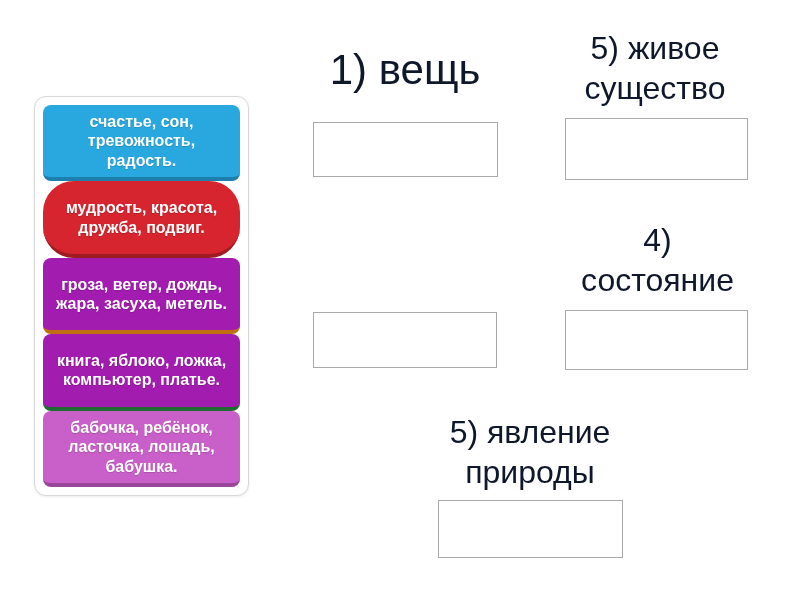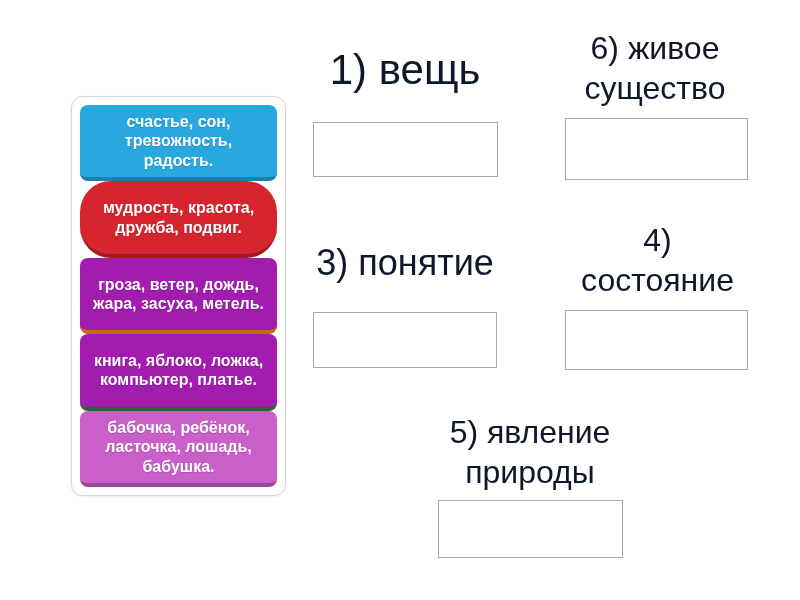--- a/index.html
+++ b/index.html
@@ -27,21 +27,20 @@
     height: 400px;
     background: #ffffff;
     border: 1px solid #d8d8d8;
     border-radius: 12px;
     box-sizing: border-box;
     padding: 8px;
     display: flex;
     flex-direction: column;
     gap: 0;
     box-shadow: 0 1px 3px rgba(0,0,0,0.08);
-    margin-left: 37px;
   }
   .card {
     flex: 1 1 0;
     border-radius: 8px;
     border-bottom: 4px solid transparent;
     color: #ffffff;
     font-weight: bold;
     font-size: 16px;
     line-height: 1.22;
     text-align: center;
@@ -89,24 +88,23 @@
     <div class="card" style="background-color: rgb(41, 168, 224); border-bottom-color: rgb(29, 127, 174);">счастье, сон, тревожность, радость.</div>
     <div class="card" style="background-color: rgb(214, 37, 46); border-bottom-color: rgb(158, 27, 34); border-radius: 31px;">мудрость, красота, дружба, подвиг.</div>
     <div class="card" style="background-color: #a21caf; border-bottom-color: rgb(192, 111, 16);">гроза, ветер, дождь, жара, засуха, метель.</div>
     <div class="card" style="background-color: #a21caf; border-bottom-color: rgb(32, 107, 49);">книга, яблоко, ложка, компьютер, платье.</div>
     <div class="card" style="background-color: rgb(201, 95, 201); border-bottom-color: rgb(153, 71, 155);">бабочка, ребёнок, ласточка, лошадь, бабушка.</div>
   </div>
 
   <div class="label label-1">1) вещь</div>
   <div class="zone zone-1"></div>
 
-  <div class="label label-2">6) живое существо</div>
+  <div class="label label-2">5) живое существо</div>
   <div class="zone zone-2"></div>
 
-  <div class="label label-3">3) понятие</div>
   <div class="zone zone-3"></div>
 
   <div class="label label-4">4) состояние</div>
   <div class="zone zone-4"></div>
 
   <div class="label label-5">5) явление природы</div>
   <div class="zone zone-5"></div>
 
 </div>
 

